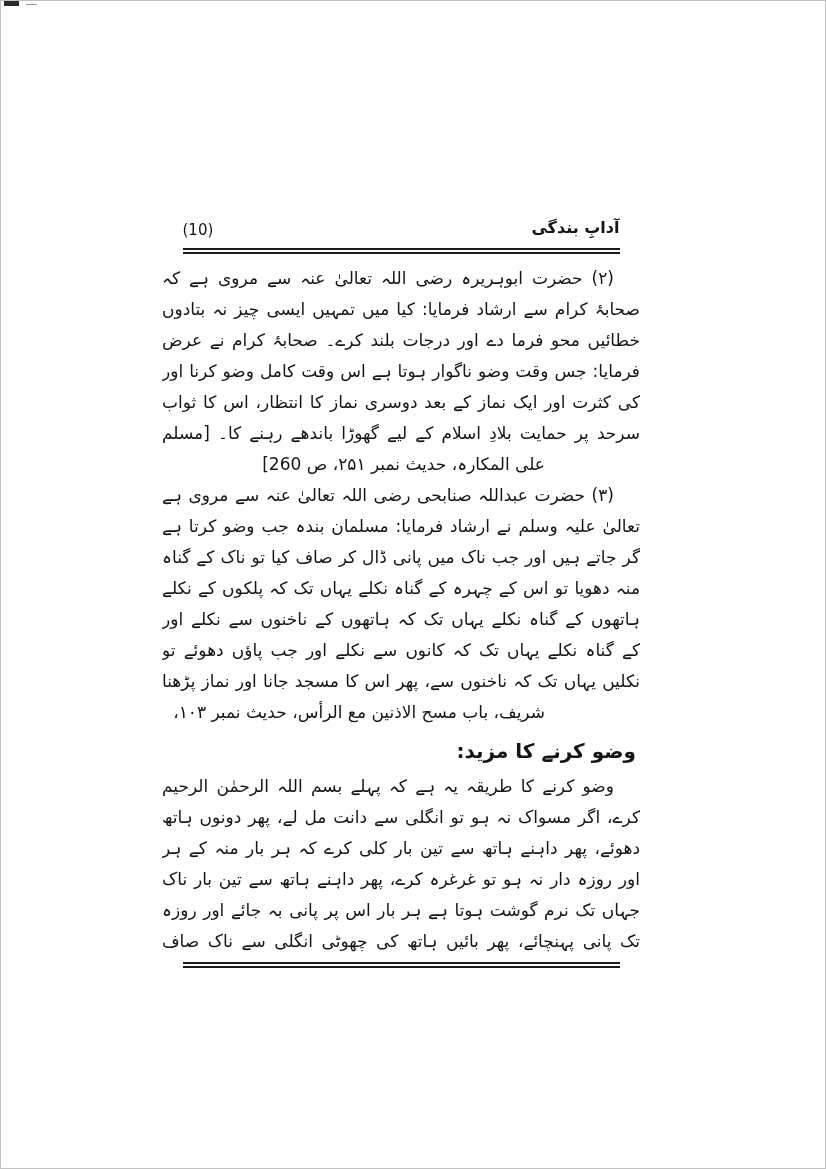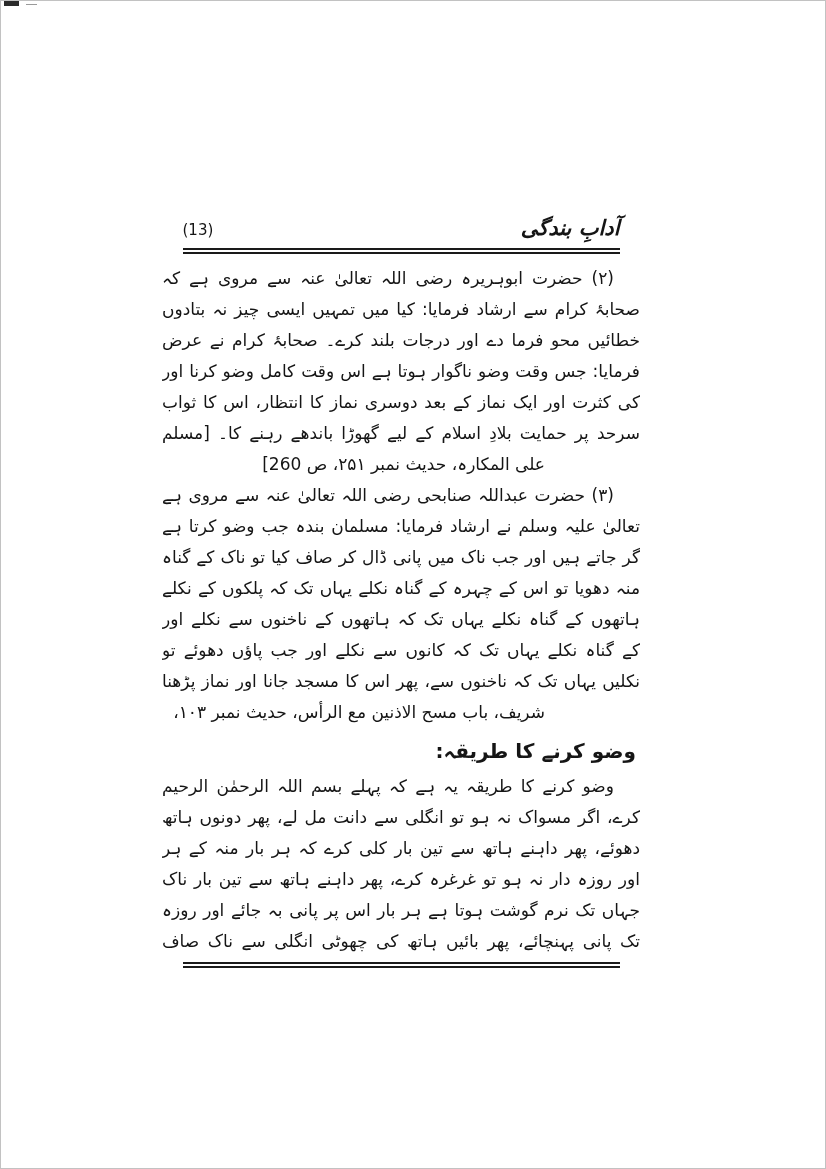--- a/index.html
+++ b/index.html
@@ -22,23 +22,22 @@
     position:absolute;left:161px;top:208px;width:478px;
     direction:rtl;
   }
   .header-row{
     width:437px;margin:0 auto;
     display:flex;justify-content:space-between;align-items:flex-end;
     direction:rtl;
     height:34px;
   }
   .book-title{
-    font-size:21px;font-weight:bold;line-height:30px;
+    font-size:16px;font-weight:bold;line-height:30px;
     letter-spacing:0.5px;
-    font-style:italic;
   }
   .page-number{
     font-size:15px;line-height:26px;
   }
   .rule{
     width:437px;margin:5px auto 0;
     height:6px;box-sizing:border-box;
     border-top:2px solid #1a1a1a;
     border-bottom:2px solid #1a1a1a;
   }
@@ -71,21 +70,21 @@
 <body>
 
 <div class="page">
 
   <div class="scan-artifact"></div>
 
   <div class="content">
 
     <div class="header-row">
       <div class="book-title">آدابِ بندگی</div>
-      <div class="page-number">(13)</div>
+      <div class="page-number">(10)</div>
     </div>
 
     <div class="rule"></div>
 
     <div class="para first">
       <div class="line indent"><span>(۲) حضرت ابوہریرہ رضی اللہ تعالیٰ عنہ سے مروی ہے کہ حضور سیّدِ عالم</span>  </div>
       <div class="line">صحابۂ کرام سے ارشاد فرمایا: کیا میں تمہیں ایسی چیز نہ بتادوں جس کے سبب اللہ تعالیٰ</div>
       <div class="line">خطائیں محو فرما دے اور درجات بلند کرے۔ صحابۂ کرام نے عرض کیا: ہاں، یا رسول اللہ!</div>
       <div class="line">فرمایا: جس وقت وضو ناگوار ہوتا ہے اس وقت کامل وضو کرنا اور مسجدوں کی طرف قدموں</div>
       <div class="line">کی کثرت اور ایک نماز کے بعد دوسری نماز کا انتظار، اس کا ثواب ایسا ہے جیسا کفار کی</div>
@@ -97,21 +96,21 @@
       <div class="line indent">(۳) حضرت عبداللہ صنابحی رضی اللہ تعالیٰ عنہ سے مروی ہے کہ رسول اللہ صلی اللہ</div>
       <div class="line">تعالیٰ علیہ وسلم نے ارشاد فرمایا: مسلمان بندہ جب وضو کرتا ہے تو کلی کرنے سے منہ کے گناہ</div>
       <div class="line">گر جاتے ہیں اور جب ناک میں پانی ڈال کر صاف کیا تو ناک کے گناہ نکل گئے اور جب</div>
       <div class="line">منہ دھویا تو اس کے چہرہ کے گناہ نکلے یہاں تک کہ پلکوں کے نکلے اور جب ہاتھ دھوئے تو</div>
       <div class="line">ہاتھوں کے گناہ نکلے یہاں تک کہ ہاتھوں کے ناخنوں سے نکلے اور جب سر کا مسح کیا تو سر</div>
       <div class="line">کے گناہ نکلے یہاں تک کہ کانوں سے نکلے اور جب پاؤں دھوئے تو پاؤں کی خطائیں</div>
       <div class="line">نکلیں یہاں تک کہ ناخنوں سے، پھر اس کا مسجد جانا اور نماز پڑھنا مزید براں۔ [نسائی</div>
       <div class="line cite">شریف، باب مسح الاذنین مع الرأس، حدیث نمبر ۱۰۳، ص ۲۵]</div>
     </div>
 
-    <div class="section-heading">وضو کرنے کا طریقہ:</div>
+    <div class="section-heading">وضو کرنے کا مزید:</div>
 
     <div class="para" style="margin-top:0;">
       <div class="line indent">وضو کرنے کا طریقہ یہ ہے کہ پہلے بسم اللہ الرحمٰن الرحیم پڑھے، پھر مسواک</div>
       <div class="line">کرے، اگر مسواک نہ ہو تو انگلی سے دانت مل لے، پھر دونوں ہاتھ گٹوں تک تین بار</div>
       <div class="line">دھوئے، پھر داہنے ہاتھ سے تین بار کلی کرے کہ ہر بار منہ کے ہر پُرزے پر پانی بہ جائے</div>
       <div class="line">اور روزہ دار نہ ہو تو غرغرہ کرے، پھر داہنے ہاتھ سے تین بار ناک میں پانی چڑھائے کہ</div>
       <div class="line">جہاں تک نرم گوشت ہوتا ہے ہر بار اس پر پانی بہ جائے اور روزہ دار نہ ہو تو ناک کی جڑ</div>
       <div class="line">تک پانی پہنچائے، پھر بائیں ہاتھ کی چھوٹی انگلی سے ناک صاف کرے، پھر پورا چہرہ</div>
     </div>
 

